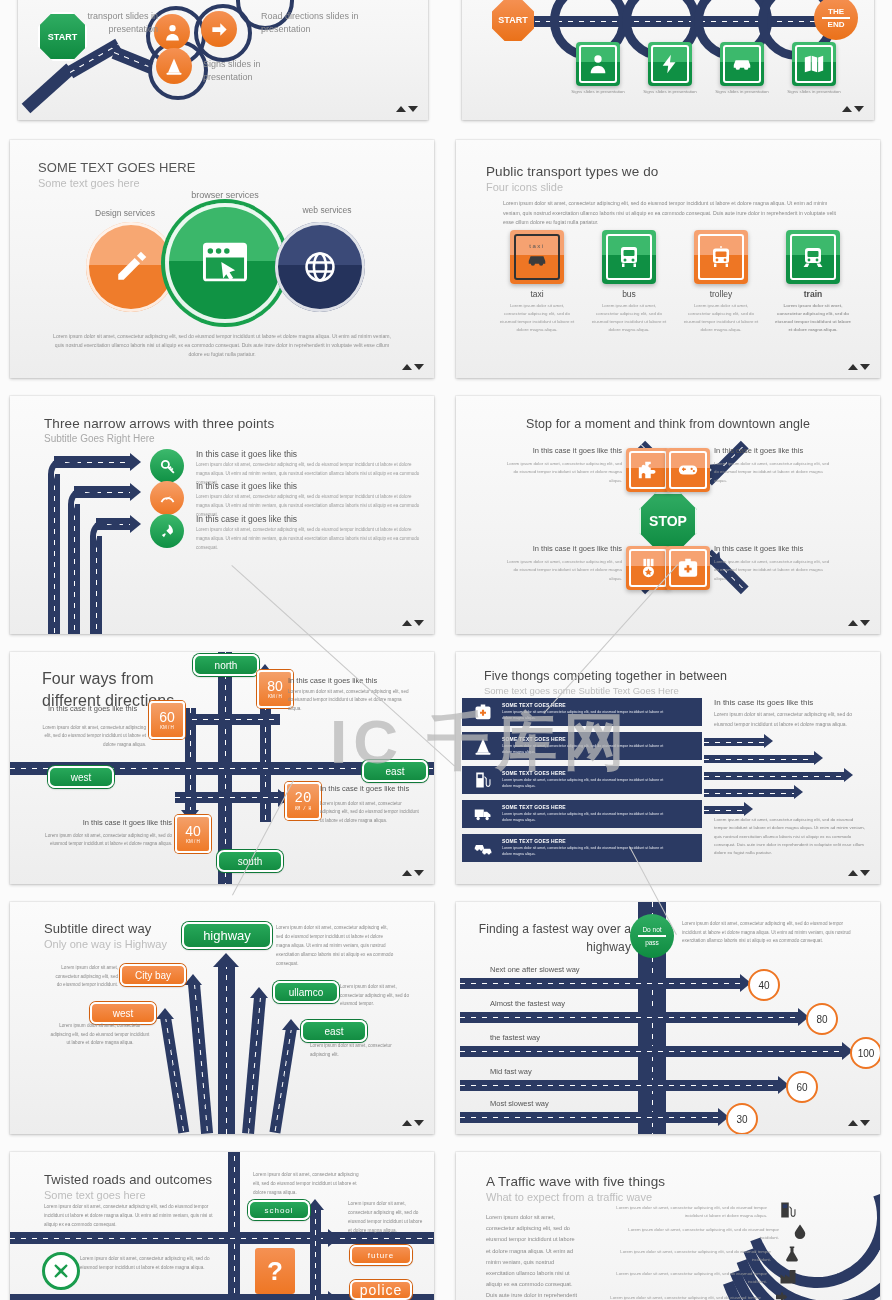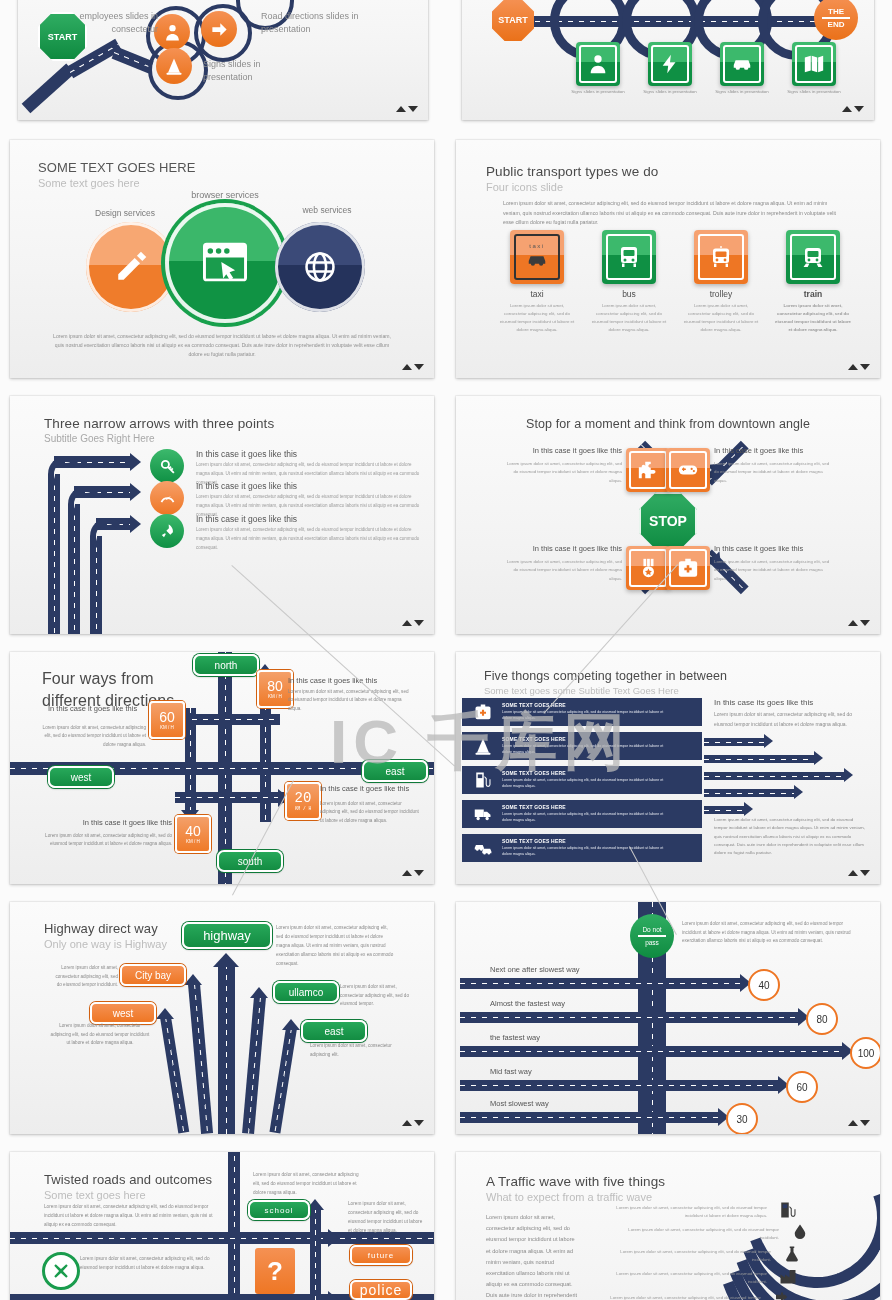--- a/index.html
+++ b/index.html
@@ -81,21 +81,21 @@
       <div class="circ" style="left:183px;top:49px;width:36px;height:36px;background:linear-gradient(180deg,#f59153,#ea7119);">
         <svg width="19" height="19" viewBox="0 0 24 24" fill="#fff">
             <path d="M3 9h10V4l8 8-8 8v-5H3z"></path>
           </svg>
       </div>
 
       <div class="oct" style="left:20px;top:50px;width:45px;height:45px;background:linear-gradient(180deg,#2fad62,#0f8a40);border:2px solid #fff;font-size:9px;">
         <span>START</span>
       </div>
 
-      <div class="body-txt" style="left:38px;top:48px;width:102px;font-size:9px;text-align:right;color:#8d8d8d;">employees slides in consectetur</div>
+      <div class="body-txt" style="left:38px;top:48px;width:102px;font-size:9px;text-align:right;color:#8d8d8d;">transport slides in presentation</div>
       <div class="body-txt" style="left:243px;top:48px;width:112px;font-size:9px;color:#8d8d8d;">Road directions slides in presentation</div>
       <div class="body-txt" style="left:185px;top:96px;width:100px;font-size:9px;color:#8d8d8d;">Signs slides in presentation</div>
     </div>
     <div class="scrollmark">
         <span class="up"></span>
         <span class="dn"></span>
       </div>
   </div>
 
   <div class="tile" style="left:462px;top:-38px;width:412px;height:158px;">
@@ -556,21 +556,21 @@
         <div class="arrowR" style="left:288px;top:150px;border-top-width:7px;border-bottom-width:7px;border-left-width:9px;"></div>
     </div>
     <div class="scrollmark">
         <span class="up"></span>
         <span class="dn"></span>
       </div>
   </div>
 
   <div class="tile" style="left:10px;top:902px;width:424px;height:232px;">
     <div class="slide">
-      <div class="ttl" style="left:34px;top:19px;font-size:13px;">Highway direct way</div>
+      <div class="ttl" style="left:34px;top:19px;font-size:13px;">Subtitle direct way</div>
       <div class="sub" style="left:34px;top:36px;font-size:11px;">Only one way is Highway</div>
       <div class="body-txt" style="left:266px;top:22px;width:120px;font-size:4.6px;line-height:1.95;">Lorem ipsum dolor sit amet, consectetur adipiscing elit, sed do eiusmod tempor incididunt ut labore et dolore magna aliqua. Ut enim ad minim veniam, quis nostrud exercitation ullamco laboris nisi ut aliquip ex ea commodo consequat.</div>
 
       <div class="road v" style="left:208px;top:62px;width:17px;height:170px;"></div>
       <div class="arrowU" style="left:203px;top:51px;border-left-width:13px;border-right-width:13px;border-bottom-width:14px;"></div>
       <div class="road v" style="left:178px;top:82px;width:12px;height:150px;transform:rotate(-5deg);transform-origin:50% 0;"></div>
       <div class="arrowU" style="left:174px;top:72px;"></div>
       <div class="road v" style="left:244px;top:95px;width:12px;height:137px;transform:rotate(5deg);transform-origin:50% 0;"></div>
       <div class="arrowU" style="left:240px;top:85px;"></div>
       <div class="road v" style="left:150px;top:115px;width:11px;height:117px;transform:rotate(-9deg);transform-origin:50% 0;"></div>
@@ -601,20 +601,21 @@
     </div>
     <div class="scrollmark">
         <span class="up"></span>
         <span class="dn"></span>
       </div>
   </div>
 
   <div class="tile" style="left:456px;top:902px;width:424px;height:232px;">
     <div class="slide">
       <div class="road v" style="left:182px;top:0;width:28px;height:232px;"></div>
+      <div class="ttl" style="left:20px;top:18px;width:155px;font-size:12px;text-align:right;line-height:1.5;">Finding a fastest way over a highway</div>
       <div class="circ" style="left:174px;top:12px;width:44px;height:44px;background:linear-gradient(180deg,#2fae62,#0f8b41);flex-direction:column;font-size:6.5px;">
         <span>Do not</span>
         <span style="display:block;width:28px;height:2.5px;background:#fff;margin:1.5px 0;"></span>
         <span>pass</span>
       </div>
       <div class="body-txt" style="left:226px;top:18px;width:172px;font-size:4.6px;line-height:1.9;">Lorem ipsum dolor sit amet, consectetur adipiscing elit, sed do eiusmod tempor incididunt ut labore et dolore magna aliqua. Ut enim ad minim veniam, quis nostrud exercitation ullamco laboris nisi ut aliquip ex ea commodo consequat.</div>
       <div id="t10lanes">
           <div style="position: absolute; left: 0px; top: 66px; width: 424px; height: 26px;">
             <div style="position:absolute;left:34px;top:-3px;font-size:7.5px;color:#555;">Next one after slowest way</div>
             <div class="road h" style="left:4px;top:10px;width:280px;height:11px;"></div>

